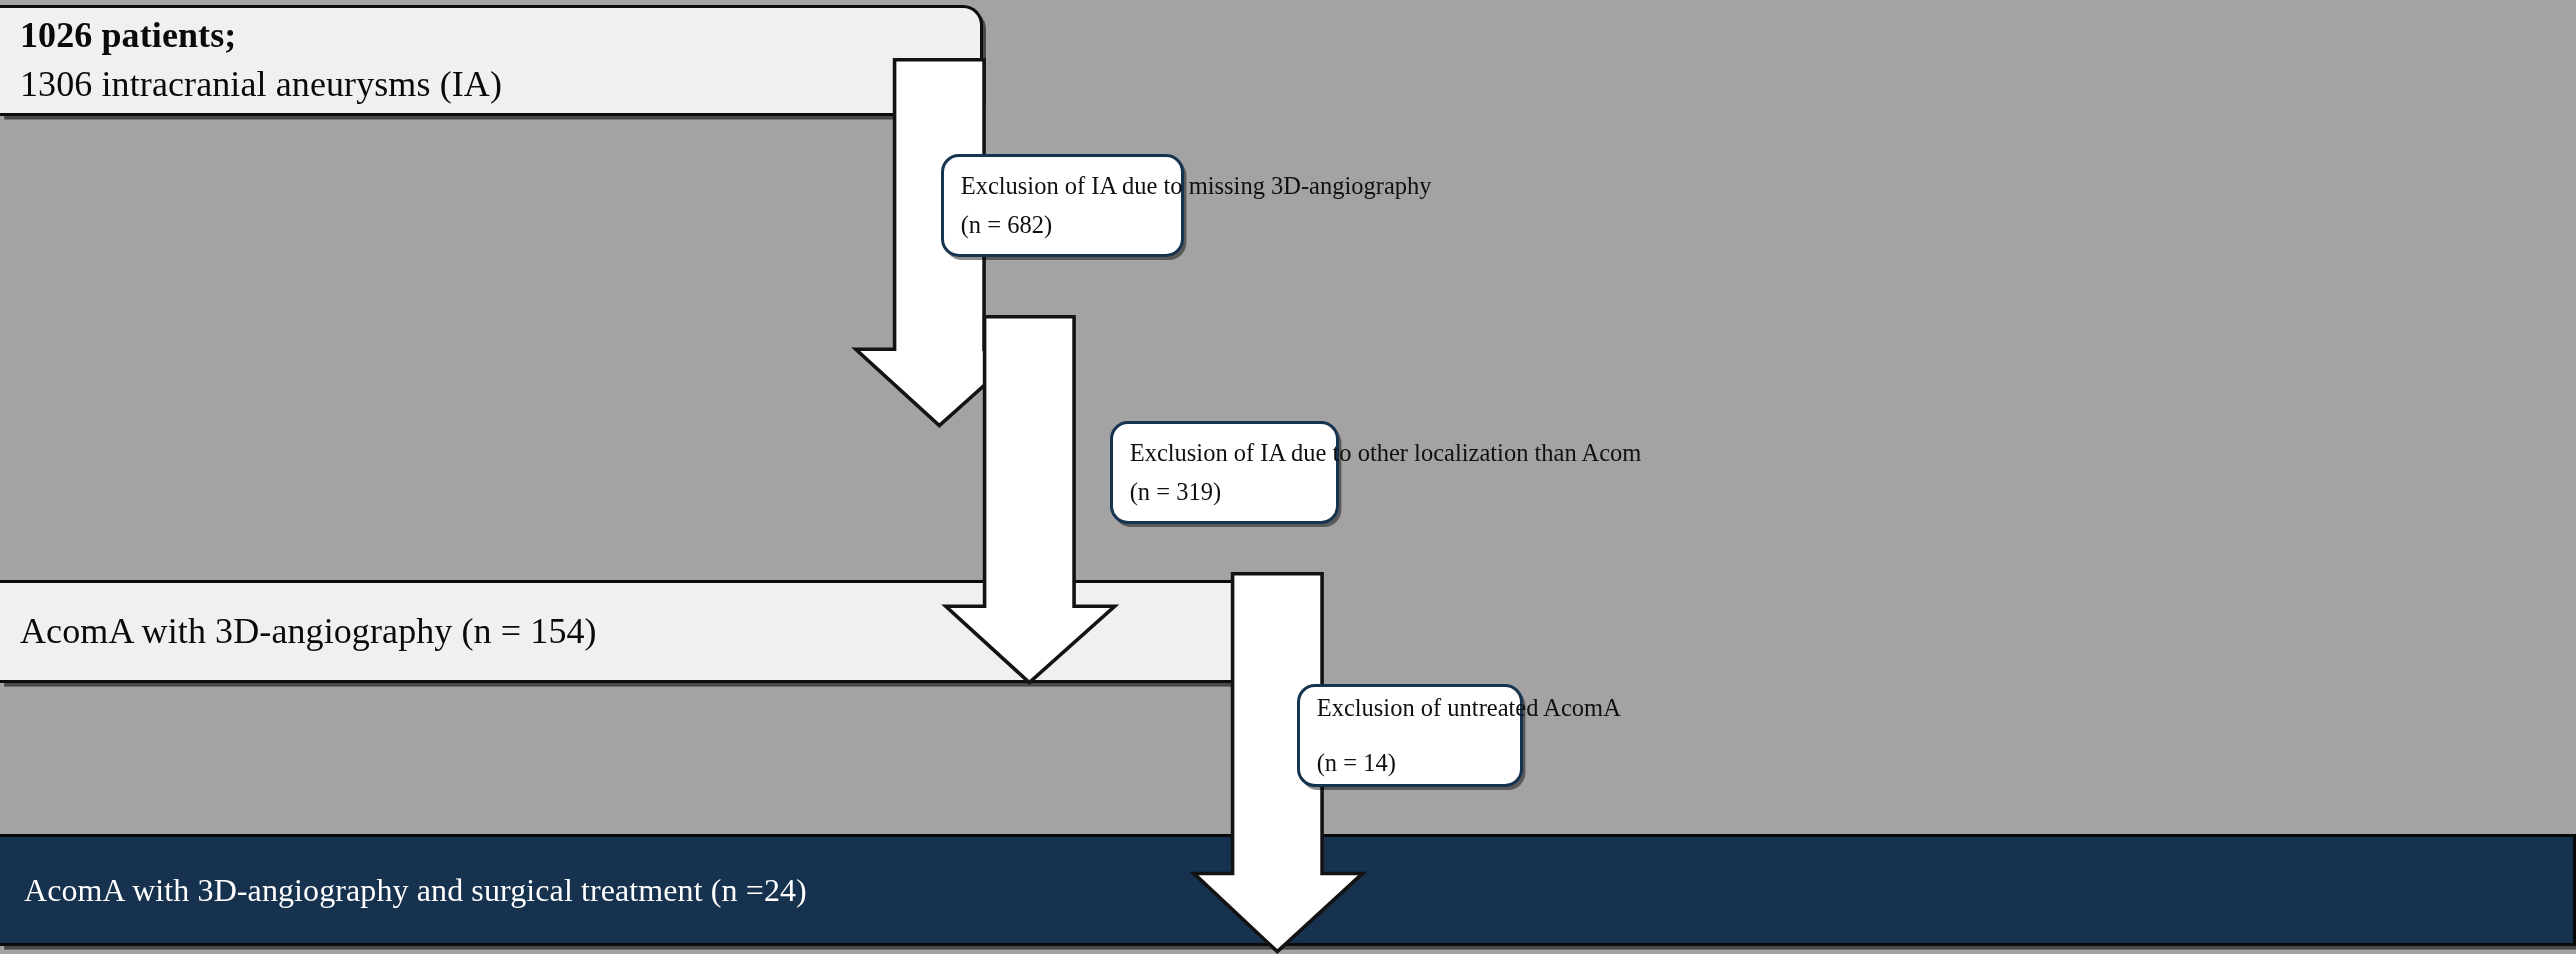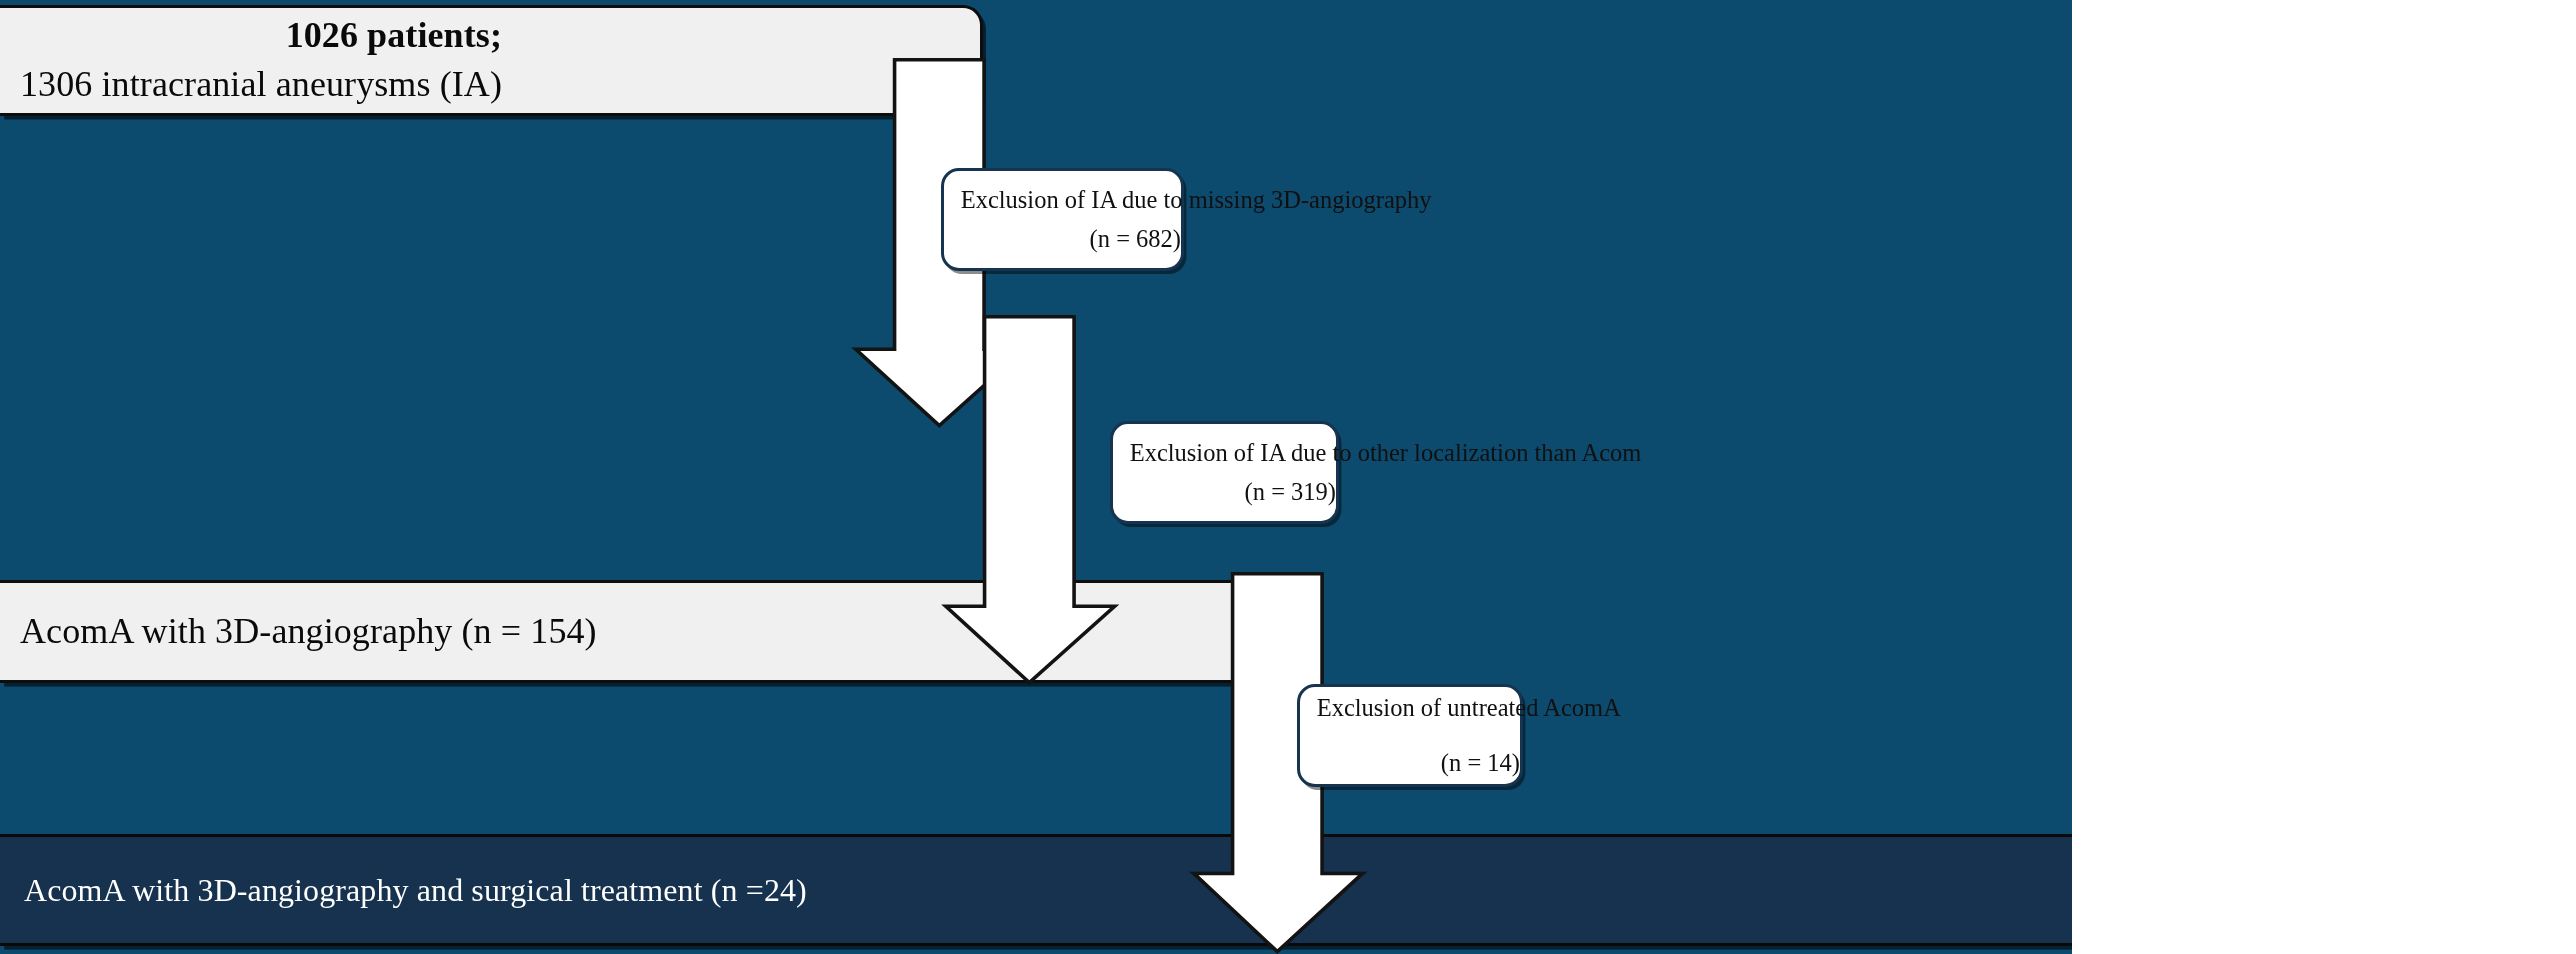--- a/index.html
+++ b/index.html
@@ -6,25 +6,24 @@
   html, body {
     margin: 0;
     padding: 0;
     background: #ffffff;
   }
   body {
     font-family: "Liberation Serif", "DejaVu Serif", serif;
   }
   #canvas {
     position: relative;
-    width: 2072px;
+    width: 2576px;
     height: 955px;
-    background: #0c4a6e;
+    background: #a3a3a3;
     overflow: hidden;
-    text-align: right;
   }
 
   
   .stage-box {
     position: absolute;
     background: #f0f0f0;
     border: 3px solid #0d0d0d;
     border-radius: 20px;
     box-sizing: border-box;
     display: flex;
@@ -102,21 +101,21 @@
     <div class="box-text">
       <div class="bold-line">1026 patients;</div>
       <div>1306 intracranial aneurysms (IA)</div>
     </div>
   </div>
 
   <svg class="block-arrow" style="left:854px; top:58px; width:179px; height:370px;" viewBox="0 0 300 620" preserveAspectRatio="none">
     <polygon points="68,3 218,3 218,488 286,488 143,616 3,488 68,488" fill="#ffffff" stroke="#131313" stroke-width="6" stroke-linejoin="miter"></polygon>
   </svg>
 
-  <div class="excl-box" style="left:941px; top:168px; width:243px; height:103px;">
+  <div class="excl-box" style="left:941px; top:154px; width:243px; height:103px;">
     <div class="excl-line">Exclusion of IA due to missing 3D-angiography</div>
     <div class="excl-line">(n = 682)</div>
   </div>
 
 
   <svg class="block-arrow" style="left:944px; top:315px; width:179px; height:370px;" viewBox="0 0 300 620" preserveAspectRatio="none">
     <polygon points="68,3 218,3 218,488 286,488 143,616 3,488 68,488" fill="#ffffff" stroke="#131313" stroke-width="6" stroke-linejoin="miter"></polygon>
   </svg>
 
   <div class="excl-box" style="left:1110px; top:421px; width:229px; height:103px;">

